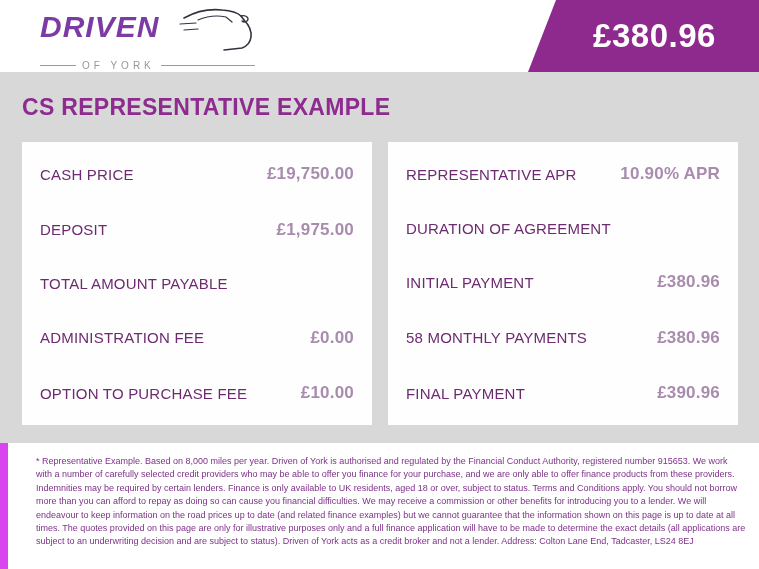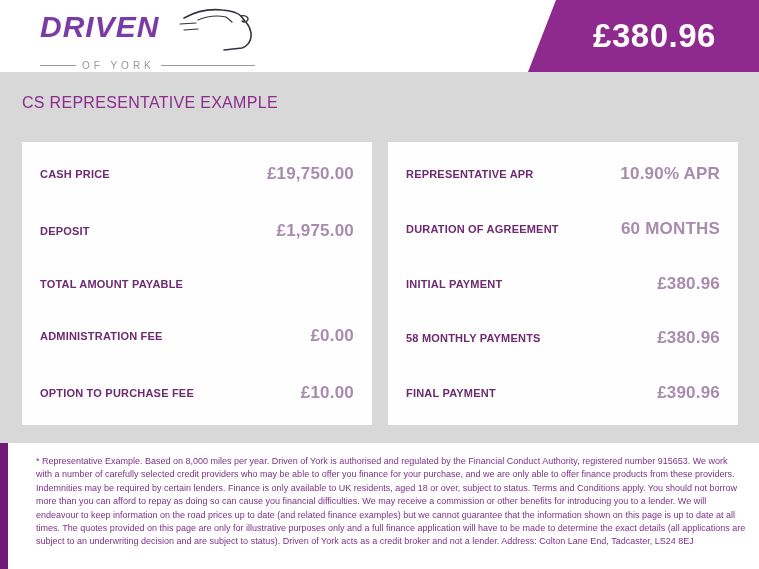--- a/index.html
+++ b/index.html
@@ -3,21 +3,21 @@
 <meta charset="utf-8">
 <style>
   * { margin: 0; padding: 0; box-sizing: border-box; }
   html, body { background: #ffffff; }
   body { font-family: "Liberation Sans", sans-serif; }
 
   .page {
     position: relative;
     width: 759px;
     height: 569px;
-    background: #701a75;
+    background: #d946ef;
     overflow: hidden;
   }
 
   
   .header {
     position: absolute;
     top: 0; left: 0;
     width: 759px; height: 72px;
     background: #ffffff;
   }
@@ -96,22 +96,22 @@
   
   .main {
     position: absolute;
     top: 72px; left: 0;
     width: 759px; height: 371px;
     background: #d8d8d8;
   }
   .section-title {
     position: absolute;
     top: 22px; left: 22px;
-    font-size: 16px;
-    font-weight: normal;
+    font-size: 23px;
+    font-weight: bold;
     letter-spacing: 0.3px;
     color: #8d2b8f;
   }
   .cards {
     position: absolute;
     top: 70px; left: 22px;
     width: 716px; height: 283px;
     display: flex;
     gap: 16px;
   }
@@ -122,22 +122,22 @@
     display: flex;
     flex-direction: column;
     justify-content: space-between;
   }
   .row {
     display: flex;
     justify-content: space-between;
     align-items: center;
   }
   .row-label {
-    font-size: 11px;
-    font-weight: bold;
+    font-size: 15px;
+    font-weight: normal;
     letter-spacing: 0.2px;
     color: #6d2a70;
     white-space: nowrap;
   }
   .row-value {
     font-size: 17px;
     font-weight: 600;
     letter-spacing: 0.2px;
     color: #a98bae;
     white-space: nowrap;
@@ -220,21 +220,20 @@
         </div>
       </div>
 
       <div class="card">
         <div class="row">
           <span class="row-label">REPRESENTATIVE APR</span>
           <span class="row-value">10.90% APR</span>
         </div>
         <div class="row">
           <span class="row-label">DURATION OF AGREEMENT</span>
-          <span class="row-value">60 MONTHS</span>
         </div>
         <div class="row">
           <span class="row-label">INITIAL PAYMENT</span>
           <span class="row-value">£380.96</span>
         </div>
         <div class="row">
           <span class="row-label">58 MONTHLY PAYMENTS</span>
           <span class="row-value">£380.96</span>
         </div>
         <div class="row">

